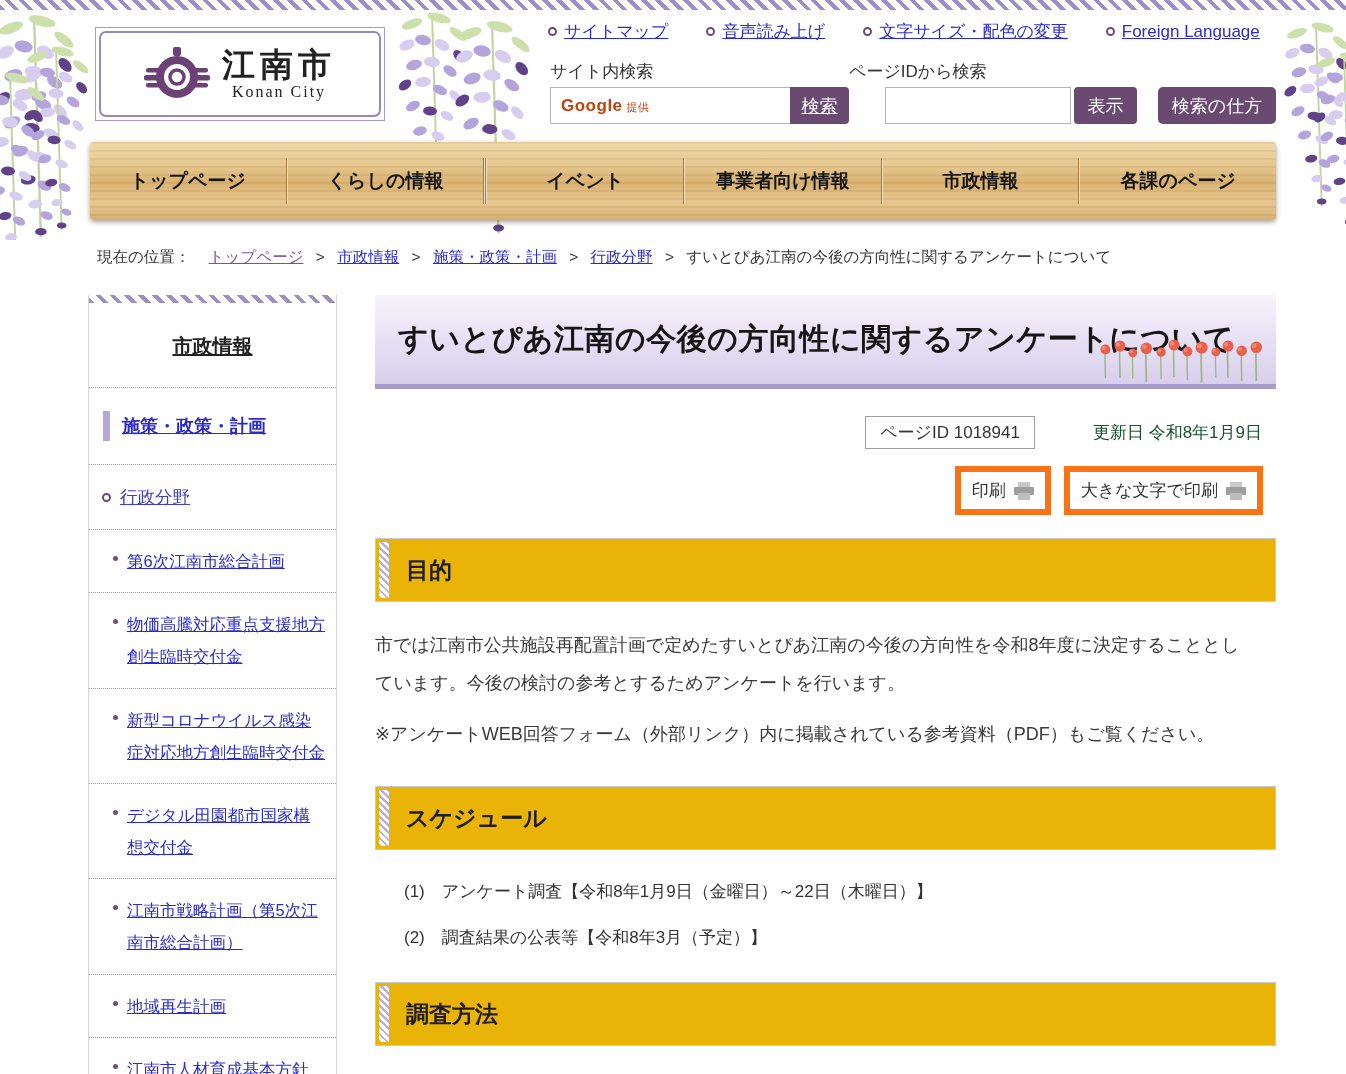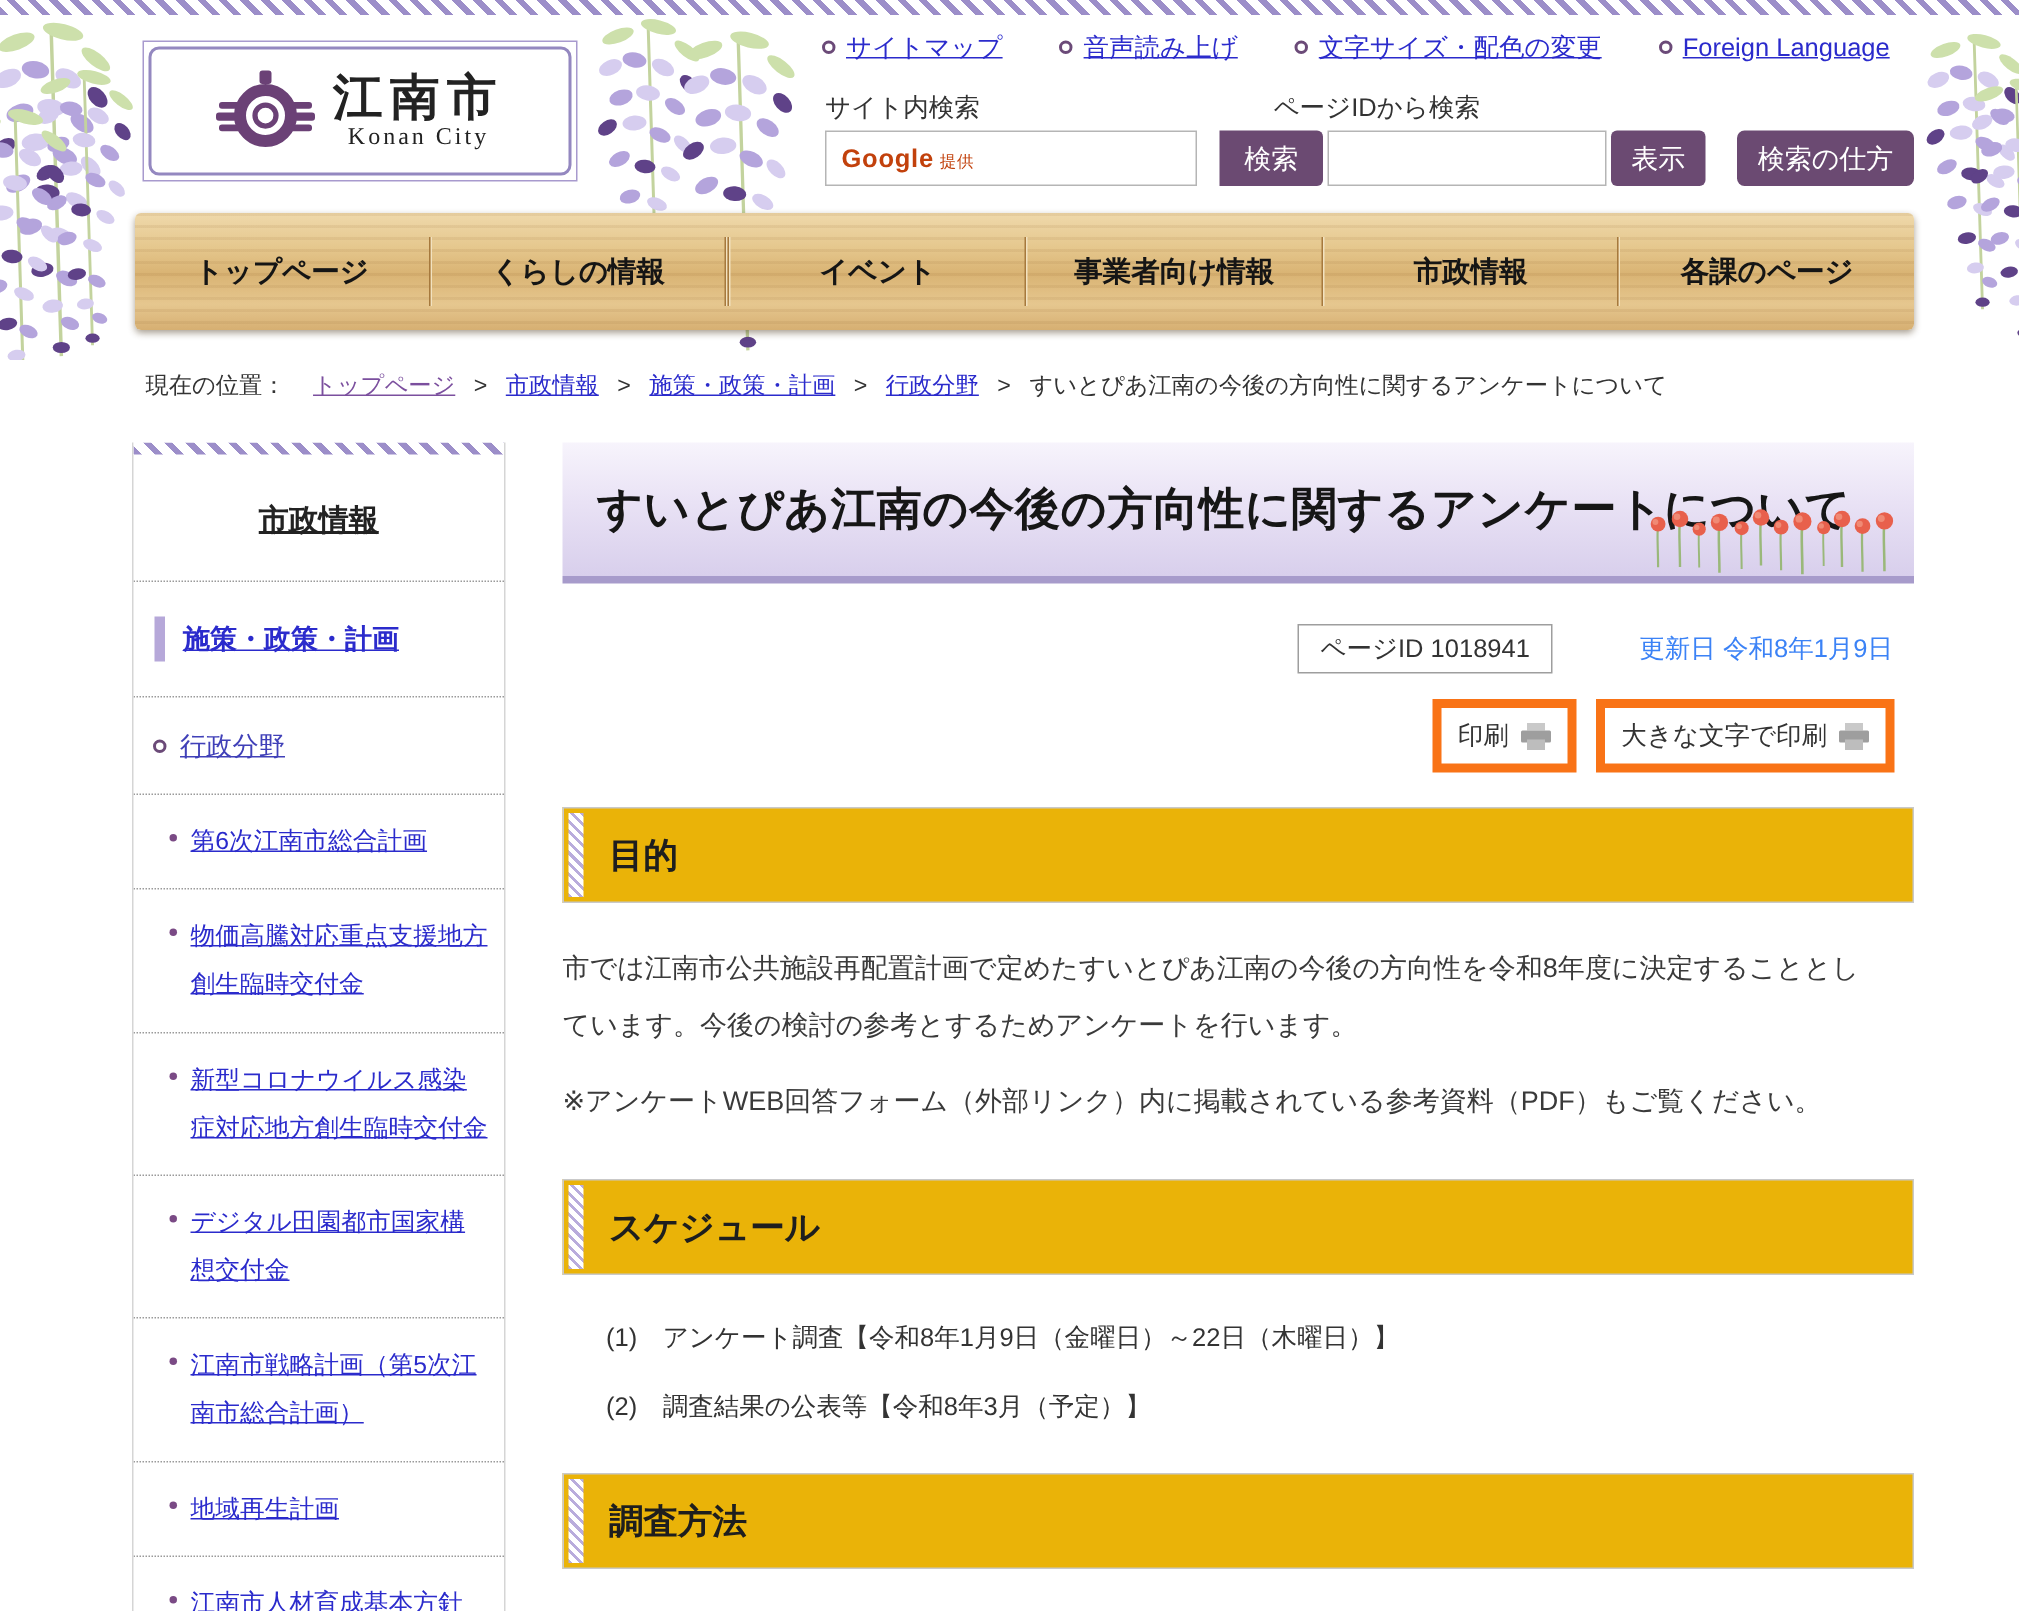--- a/index.html
+++ b/index.html
@@ -32,21 +32,21 @@
   .lbl-site { left:550px; } .lbl-pageid { left:849px; }
   .search-input { position:absolute; top:77px; height:37px; background:#fff; border:1px solid #b5b5b5;
     display:flex; align-items:center; padding-left:10px; z-index:3; }
   .inp-site { left:550px; width:248px; }
   .inp-pageid { left:885px; width:186px; }
   .google-brand { color:#c2410c; font-size:17px; font-weight:bold; letter-spacing:0.5px; }
   .google-brand small { font-size:11px; font-weight:normal; margin-left:4px; }
   .pbtn { position:absolute; top:77px; height:37px; background:#6b4a72; color:#fff; border:none;
     font-size:18px; font-family:inherit; border-radius:4px; cursor:pointer; z-index:3;
     display:flex; align-items:center; justify-content:center; }
-  .btn-site-search { left:813px; width:69px; border-radius:0 4px 4px 0; }
+  .btn-site-search { left:790px; width:59px; border-radius:0 4px 4px 0;text-decoration:underline; }
   .btn-pageid { left:1074px; width:63px; }
   .btn-help { left:1158px; width:118px; border-radius:5px; }
 
   
   .main-nav { position:absolute; left:90px; top:142px; width:1186px; height:78px; z-index:4;
     display:flex; align-items:stretch; border-radius:4px; box-shadow:0 2px 5px rgba(60,40,10,.45);
     background:
       repeating-linear-gradient(180deg, rgba(141,96,44,0.10) 0 2px, rgba(255,255,255,0) 2px 8px),
       linear-gradient(180deg,#efd9ab 0%,#e5c78d 30%,#d9b373 52%,#e6c78f 78%,#d6af72 100%); }
   .nav-item { flex:1 1 0; display:flex; align-items:center; justify-content:center;
@@ -82,21 +82,21 @@
   
   .main { position:absolute; left:375px; top:295px; width:901px; }
   .title-banner { position:relative; height:94px; border-bottom:5px solid #a79bcb;
     background:linear-gradient(180deg,#f7f4fc 0%,#e9e2f5 45%,#d8cfec 100%);
     display:flex; align-items:center; padding-left:23px; overflow:hidden; }
   .title-banner h1 { font-size:30px; font-weight:bold; color:#161616; letter-spacing:0.5px; }
   .poppies { position:absolute; right:6px; bottom:0; }
 
   .meta-row { display:flex; justify-content:flex-end; align-items:center; gap:58px; margin-top:27px; padding-right:14px; }
   .pageid-box { border:1px solid #9e9e9e; padding:4px 14px; font-size:17px; color:#333; }
-  .updated { font-size:17px; color:#3b82f6; }
+  .updated { font-size:17px; color:#14532d; }
 
   .print-row { display:flex; justify-content:flex-end; gap:13px; margin-top:17px; padding-right:13px; }
   .print-btn { display:flex; align-items:center; gap:8px; border:6px solid #f97316; background:#fff;
     font-size:17px; color:#333; padding:7px 11px; cursor:pointer; font-family:inherit; }
 
   .section-head { position:relative; margin-top:23px; height:64px; border:1px solid #c9c9c9; background:#eab308;
     display:flex; align-items:center; }
   .section-head .stripe { position:absolute; left:3px; top:3px; bottom:3px; width:10px;
     background:repeating-linear-gradient(45deg,#b9acdc 0 2px,#ffffff 2px 5px); }
   .section-head h2 { margin-left:30px; font-size:23px; font-weight:bold; color:#1e1e1e; }

